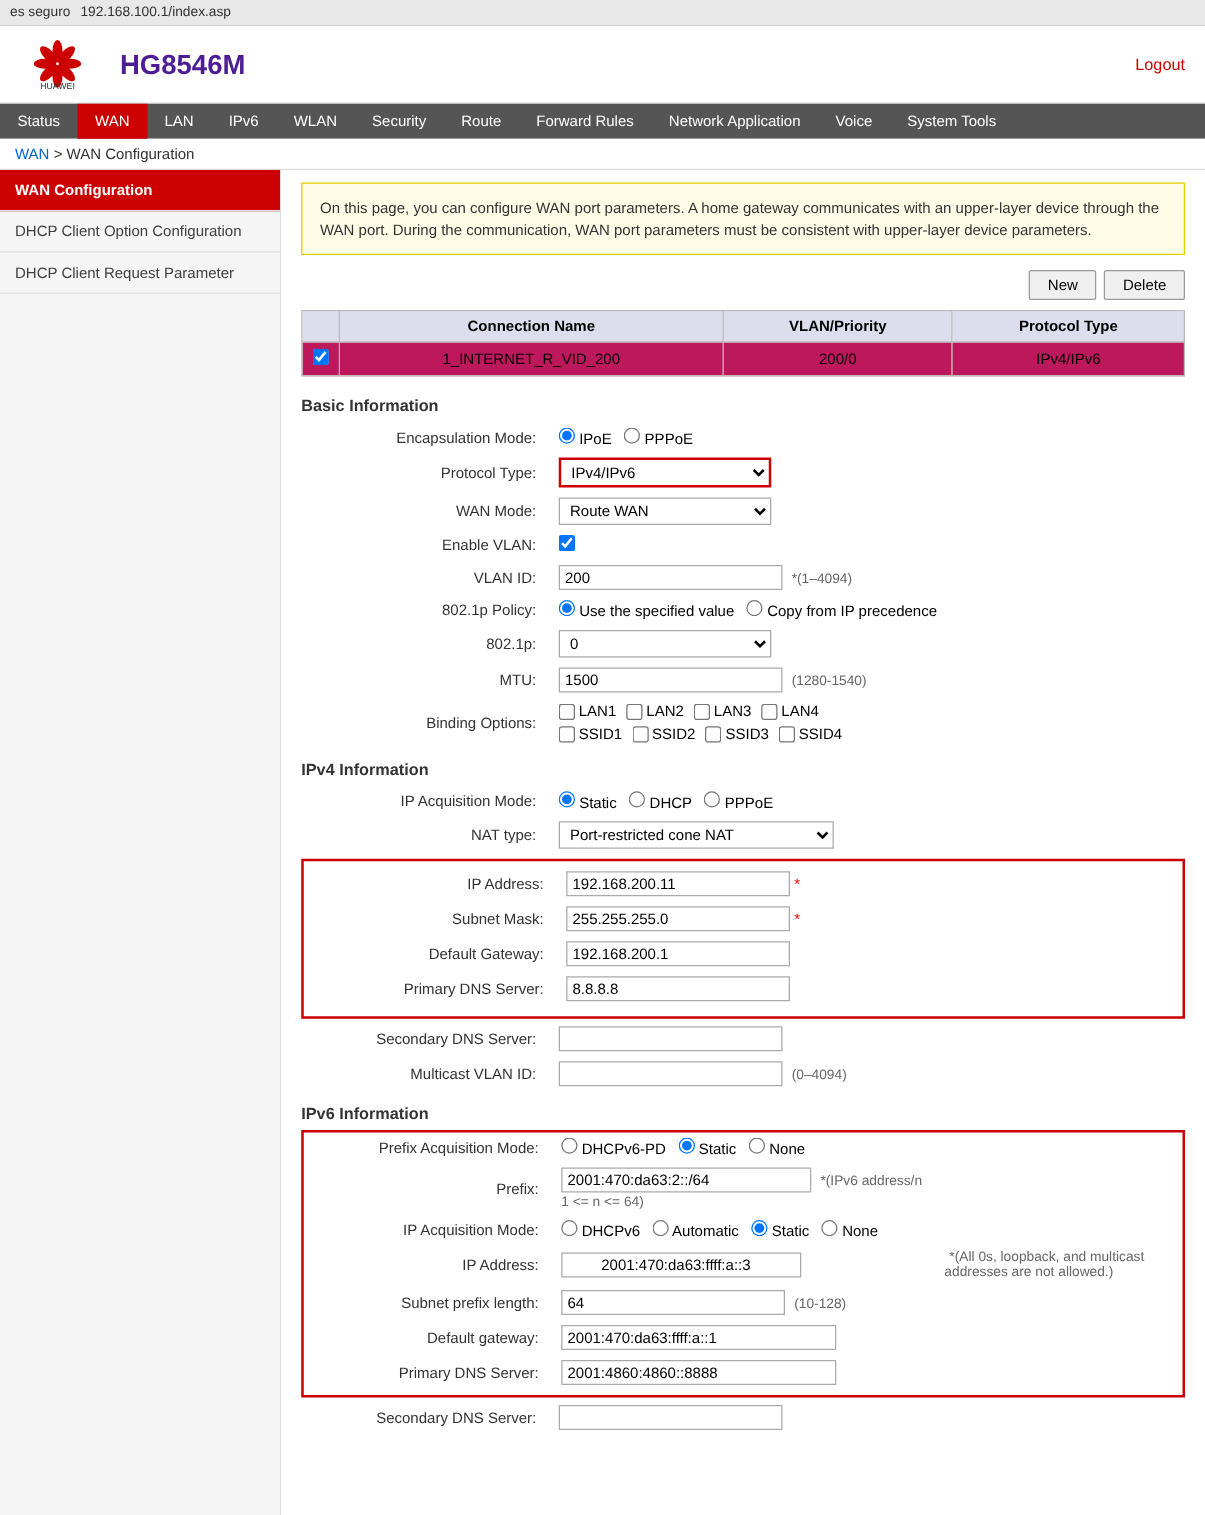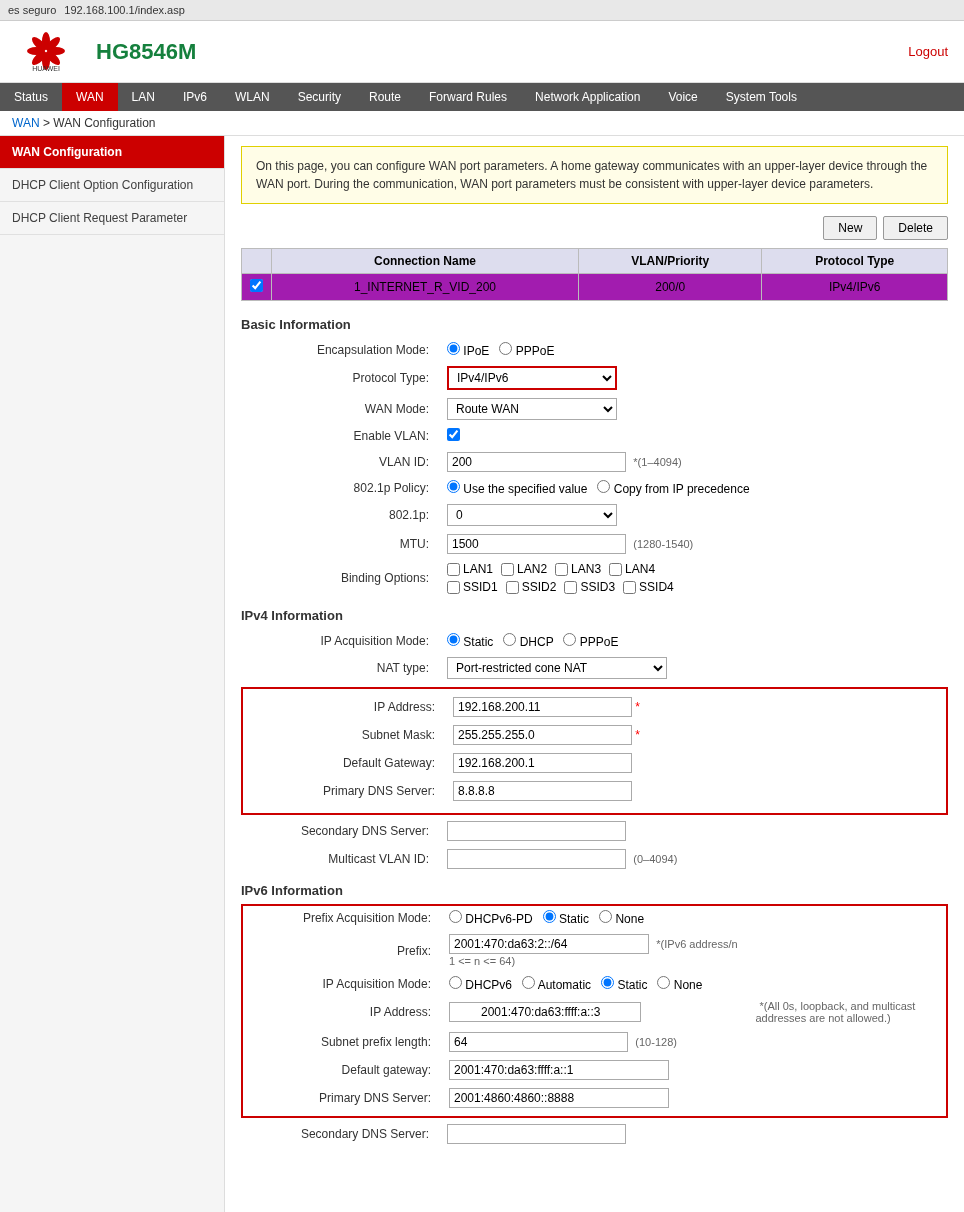--- a/index.html
+++ b/index.html
@@ -27,21 +27,21 @@
     }
     .logo-area {
       display: flex;
       align-items: center;
       margin-right: 20px;
     }
     .logo-svg { width: 60px; height: 45px; }
     .device-name {
       font-size: 22px;
       font-weight: bold;
-      color: #15803d;
+      color: #4c1d95;
       margin-right: 30px;
     }
     .logout-btn {
       margin-left: auto;
       color: #c00;
       cursor: pointer;
       font-size: 13px;
     }
 
     
@@ -142,21 +142,21 @@
       border: 1px solid #bbb;
       padding: 5px 8px;
       text-align: center;
       font-weight: bold;
     }
     .conn-table td {
       border: 1px solid #bbb;
       padding: 5px 8px;
       text-align: center;
     }
-    .conn-table tr.selected td { background: #a21caf; }
+    .conn-table tr.selected td { background: #be185d; }
 
     
     .section-heading {
       font-size: 13px;
       font-weight: bold;
       color: #333;
       margin: 10px 0 6px 0;
     }
 
     

